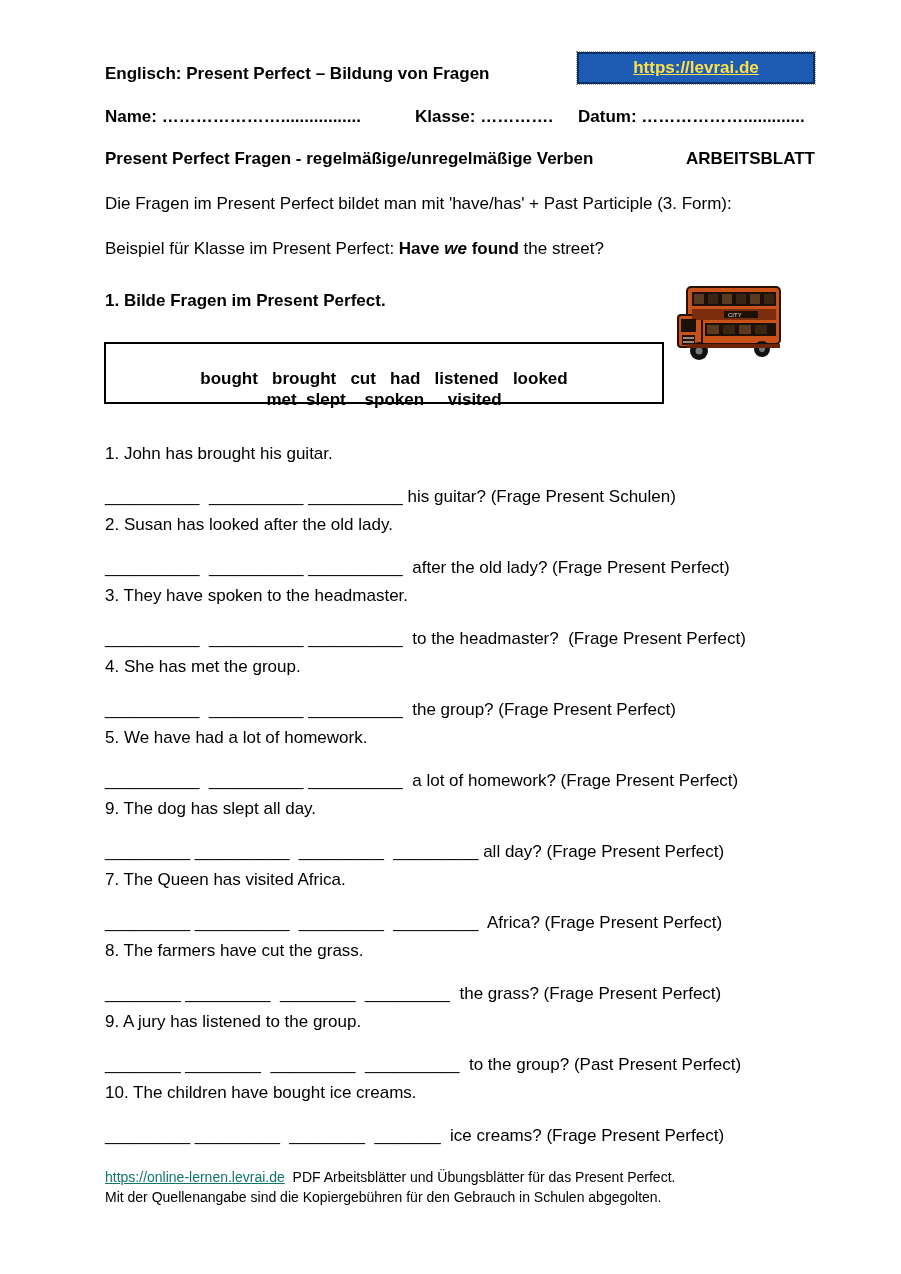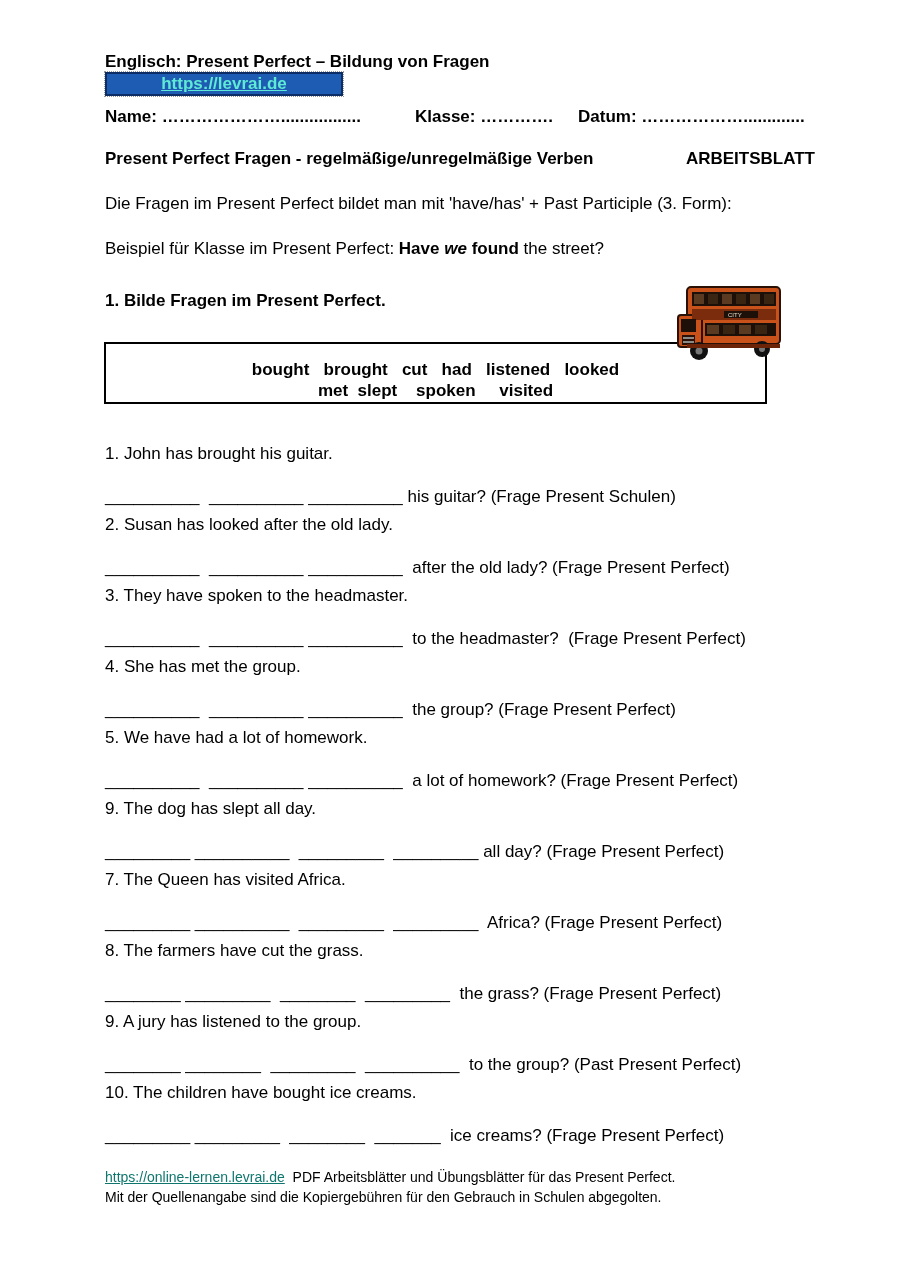--- a/index.html
+++ b/index.html
@@ -14,31 +14,31 @@
     font-family:"Liberation Sans", sans-serif;
     font-size:17px;
     overflow:hidden;
   }
   p{margin:0;}
   .b{font-weight:bold;}
   .i{font-style:italic;}
   .pre{white-space:pre-wrap;}
 
   
-  .header-row{display:flex;justify-content:space-between;align-items:flex-start;height:32px;flex-direction:column;}
+  .header-row{display:flex;justify-content:space-between;align-items:flex-end;height:32px;}
   .header-title{font-weight:bold;font-size:17px;}
   .link-box{
     width:234px;height:28px;
     display:flex;align-items:center;justify-content:center;
     border:2px solid #0d2d66;
     outline:1px dotted #9a9a9a;
     text-decoration:none;
   }
   .link-box span{
-    color:#5eead4;font-weight:bold;font-size:17px;
+    color:#fde047;font-weight:bold;font-size:17px;
     text-decoration:underline;
   }
 
   
   .meta-row{margin-top:23px;font-weight:bold;display:flex;}
   .meta-name{width:310px;}
   .meta-klasse{width:163px;}
 
   
   .subheader{margin-top:22px;display:flex;justify-content:space-between;font-weight:bold;gap:29px;}
@@ -47,25 +47,25 @@
   .formula{margin-top:23px;text-align:center;}
   .formula span{white-space:pre;}
   .example{margin-top:25px;}
   .example span{white-space:pre;}
   .task-title{margin-top:32px;font-weight:bold;}
 
   
   .word-box{
     margin-top:31px;
     margin-left:-1px;
-    width:663px;box-sizing:border-box;
+    width:560px;box-sizing:border-box;
     border:2px solid #000000;
     height:62px;
     text-align:center;
-    padding-top:15px;
+    padding-top:24px;
     font-weight:bold;
   }
   .word-box p{line-height:21px;}
 
   
   .exercise-list{margin-top:41px;}
   .item .sentence{line-height:18px;margin-bottom:25px;}
   .item .answer{line-height:18px;margin-bottom:10px;}
 
   

